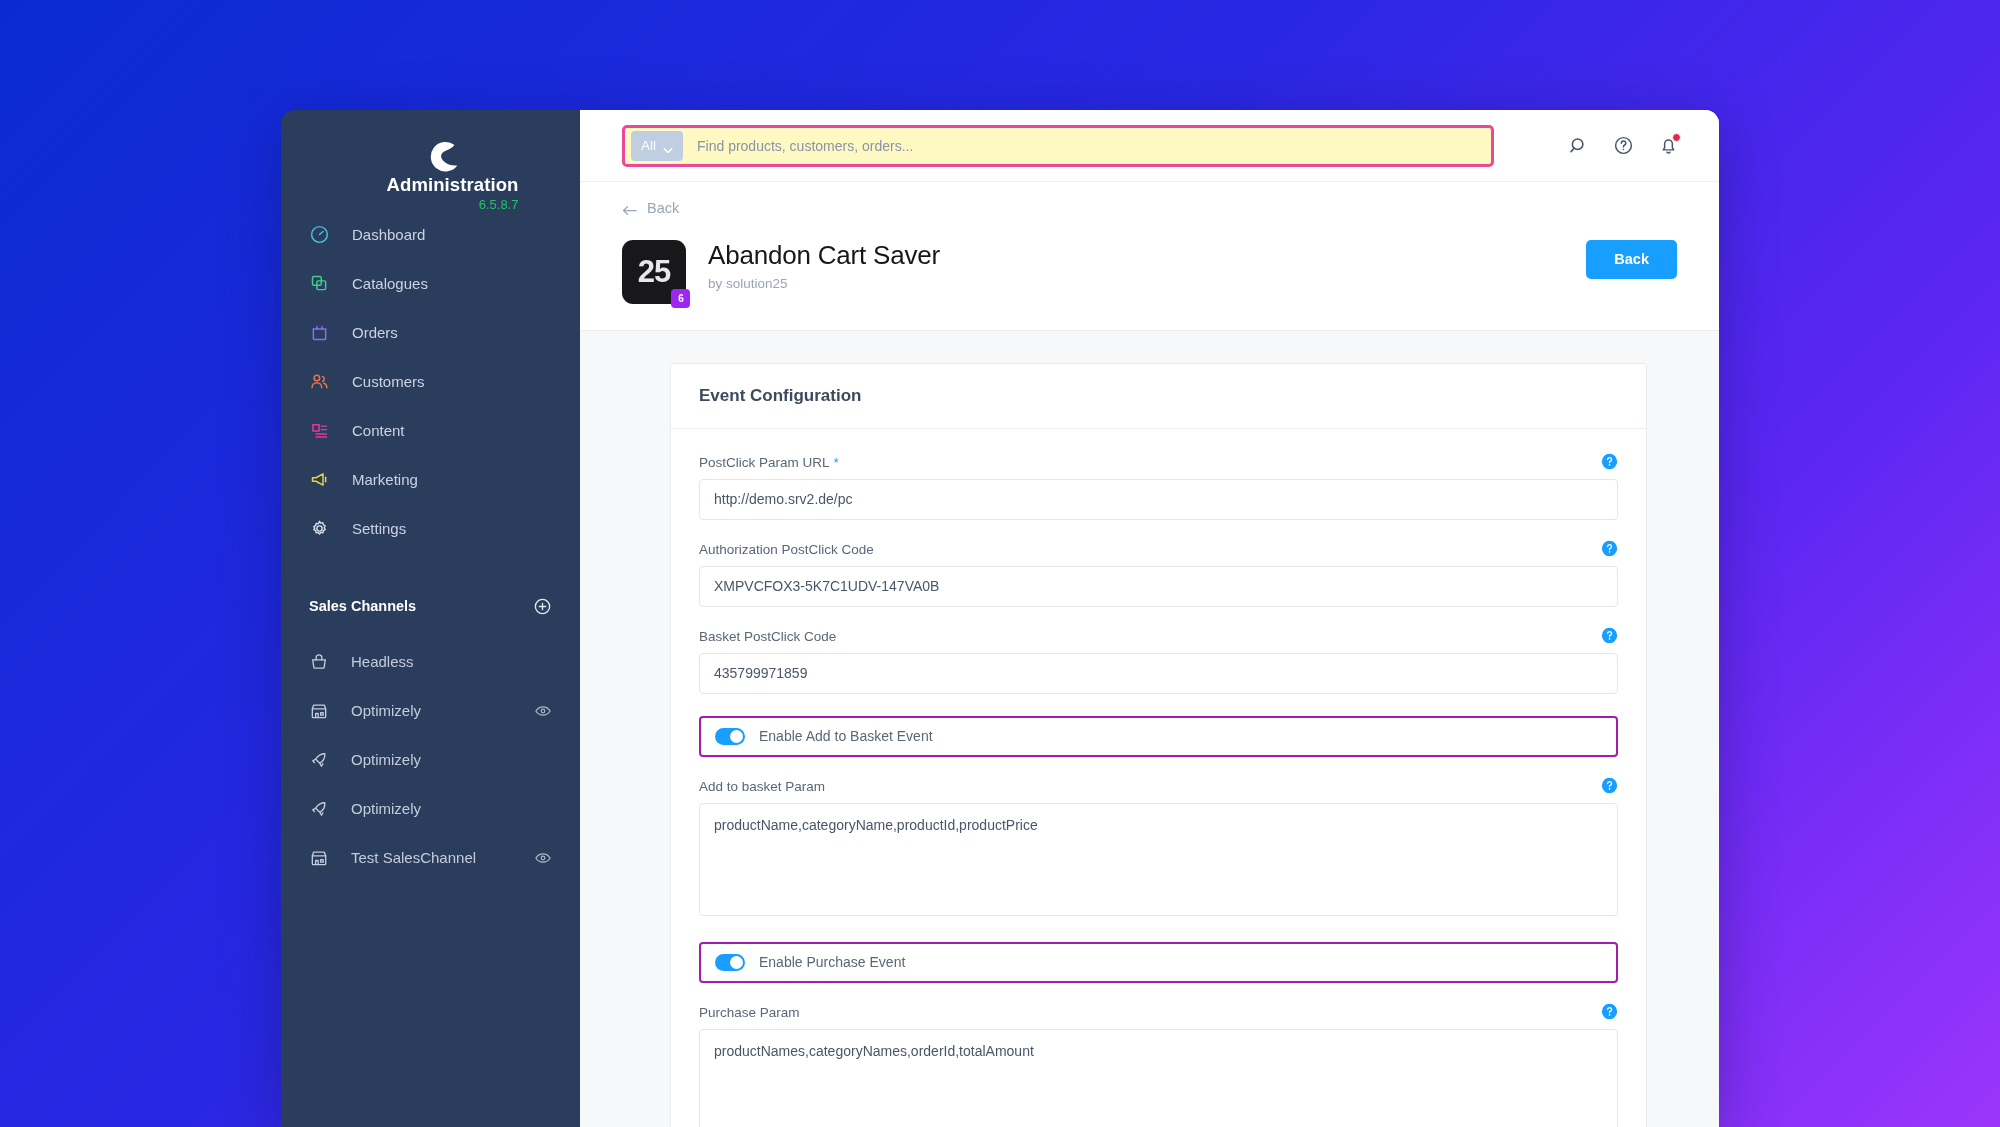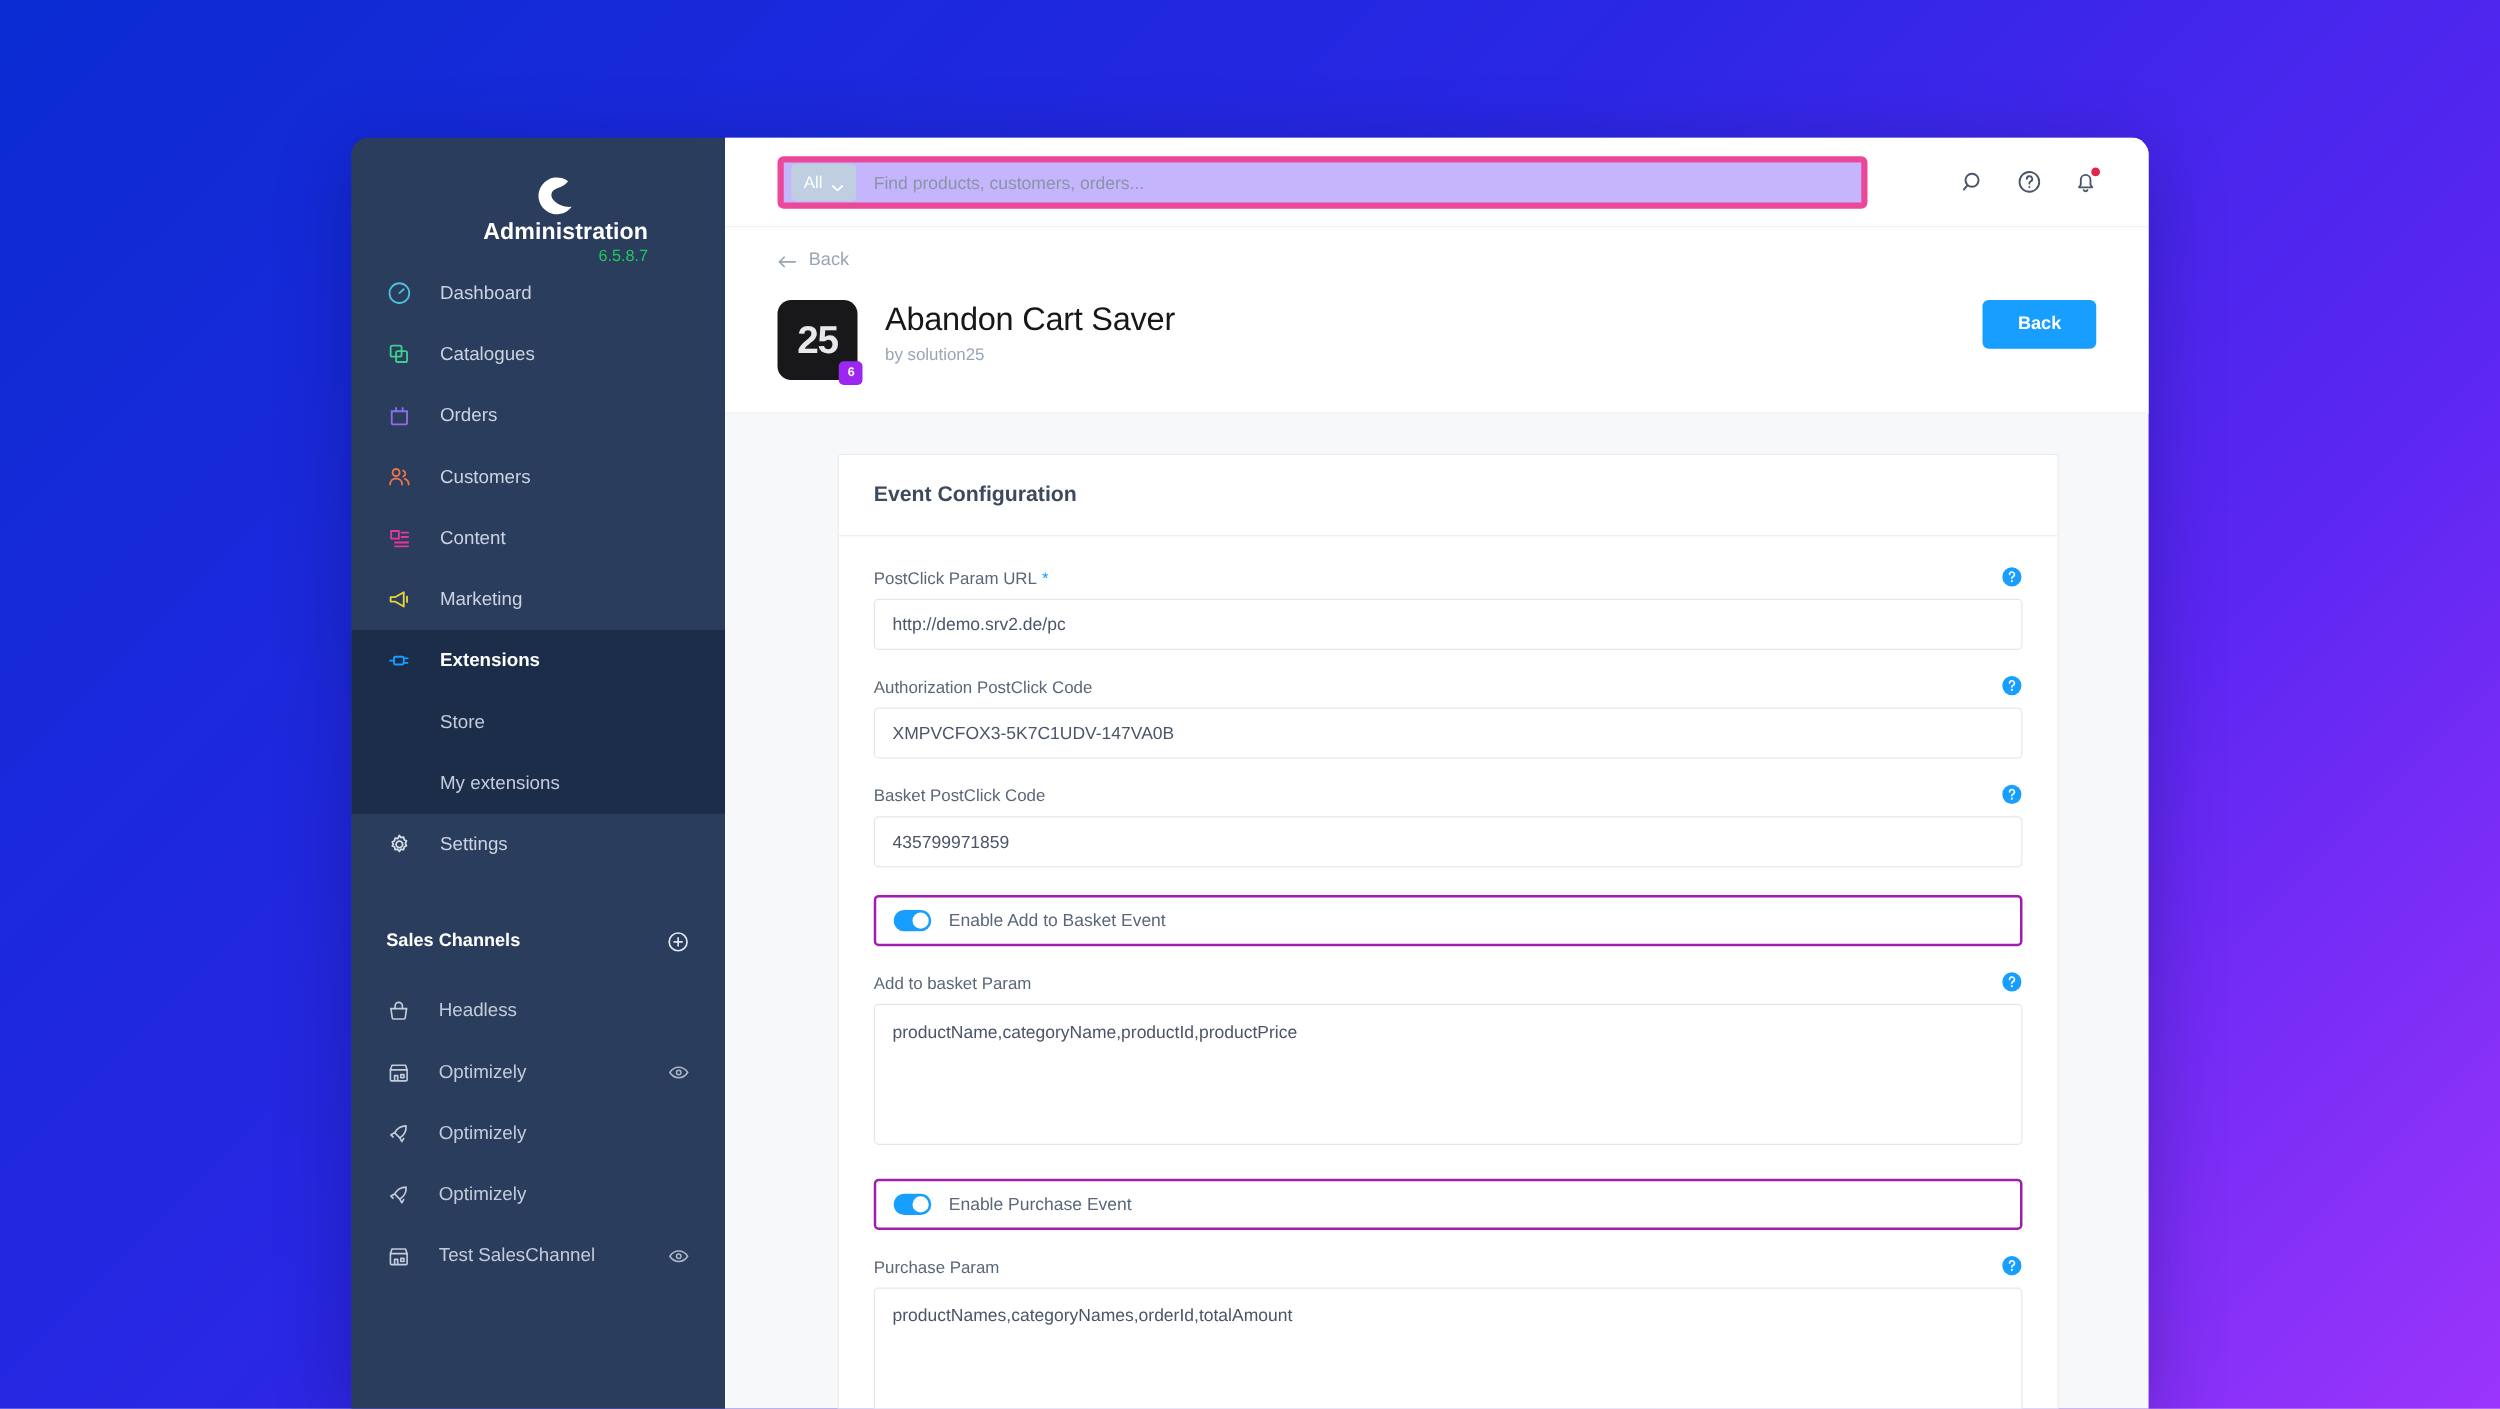--- a/index.html
+++ b/index.html
@@ -69,22 +69,22 @@
   
   #main { flex: 1 1 auto; background: #F7F8FA; display: flex; flex-direction: column; overflow: hidden; }
 
   .topbar {
     height: 72px; flex: 0 0 72px; background: #fff;
     display: flex; align-items: center; padding: 0 0 0 42px;
     border-bottom: 1px solid #EDEFF2;
   }
   .searchbox {
     flex: 1 1 auto; max-width: 872px; height: 42px;
-    border: 5px solid #ec4899; border-radius: 5px;
-    display: flex; align-items: center; padding: 0 6px 0 6px; background: #c4b5fd;
+    border: 3px solid #ec4899; border-radius: 5px;
+    display: flex; align-items: center; padding: 0 6px 0 6px; background: #fef9c3;
   }
   .scope-pill {
     background: #BFCEE0; color: #fff; border-radius: 4px;
     height: 30px; padding: 0 10px; display: flex; align-items: center; gap: 7px;
     font-size: 13.5px; cursor: pointer;
   }
   .scope-caret { width: 10px; height: 7px; }
   .search-input {
     border: 0; outline: 0; background: transparent; flex: 1 1 auto;
     margin-left: 14px; font-size: 14px; color: #4A5568;
@@ -242,37 +242,20 @@
       <div class="nav-item">
         <span class="ico">
           <svg viewBox="0 0 24 24" width="21" height="21" fill="none" stroke="#E8D33A" stroke-width="1.7">
             <path d="M4 10v4h4l8 4.5V5.5L8 10H4z" stroke-linejoin="round"></path>
               <path d="M19 9.5v5" stroke-linecap="round"></path>
           </svg>
         </span>
         <span>Marketing</span>
       </div>
 
-      <div class="nav-group-active">
-        <div class="nav-item active">
-          <span class="ico">
-            <svg viewBox="0 0 24 24" width="21" height="21" fill="none" stroke="#189EFF" stroke-width="1.7">
-              <rect x="7" y="8.5" width="9" height="7" rx="1.5"></rect>
-                <path d="M3.5 12H7M16 10h3.5M16 14h3.5" stroke-linecap="round"></path>
-            </svg>
-          </span>
-          <span>Extensions</span>
-        </div>
-        <div class="sub-item">
-          <span>Store</span>
-        </div>
-        <div class="sub-item">
-          <span>My extensions</span>
-        </div>
-      </div>
 
       <div class="nav-item">
         <span class="ico">
           <svg viewBox="0 0 24 24" width="21" height="21" fill="none" stroke="#D6DEEA" stroke-width="1.6">
             <circle cx="12" cy="12" r="3"></circle>
             <path d="M12 3.8l1.4 2 2.4-.5.6 2.4 2.1 1.2-1.1 2.2 1.1 2.2-2.1 1.2-.6 2.4-2.4-.5-1.4 2-1.4-2-2.4.5-.6-2.4-2.1-1.2L6.6 12 5.5 9.8l2.1-1.2.6-2.4 2.4.5z" stroke-linejoin="round"></path>
           </svg>
         </span>
         <span>Settings</span>
       </div>

